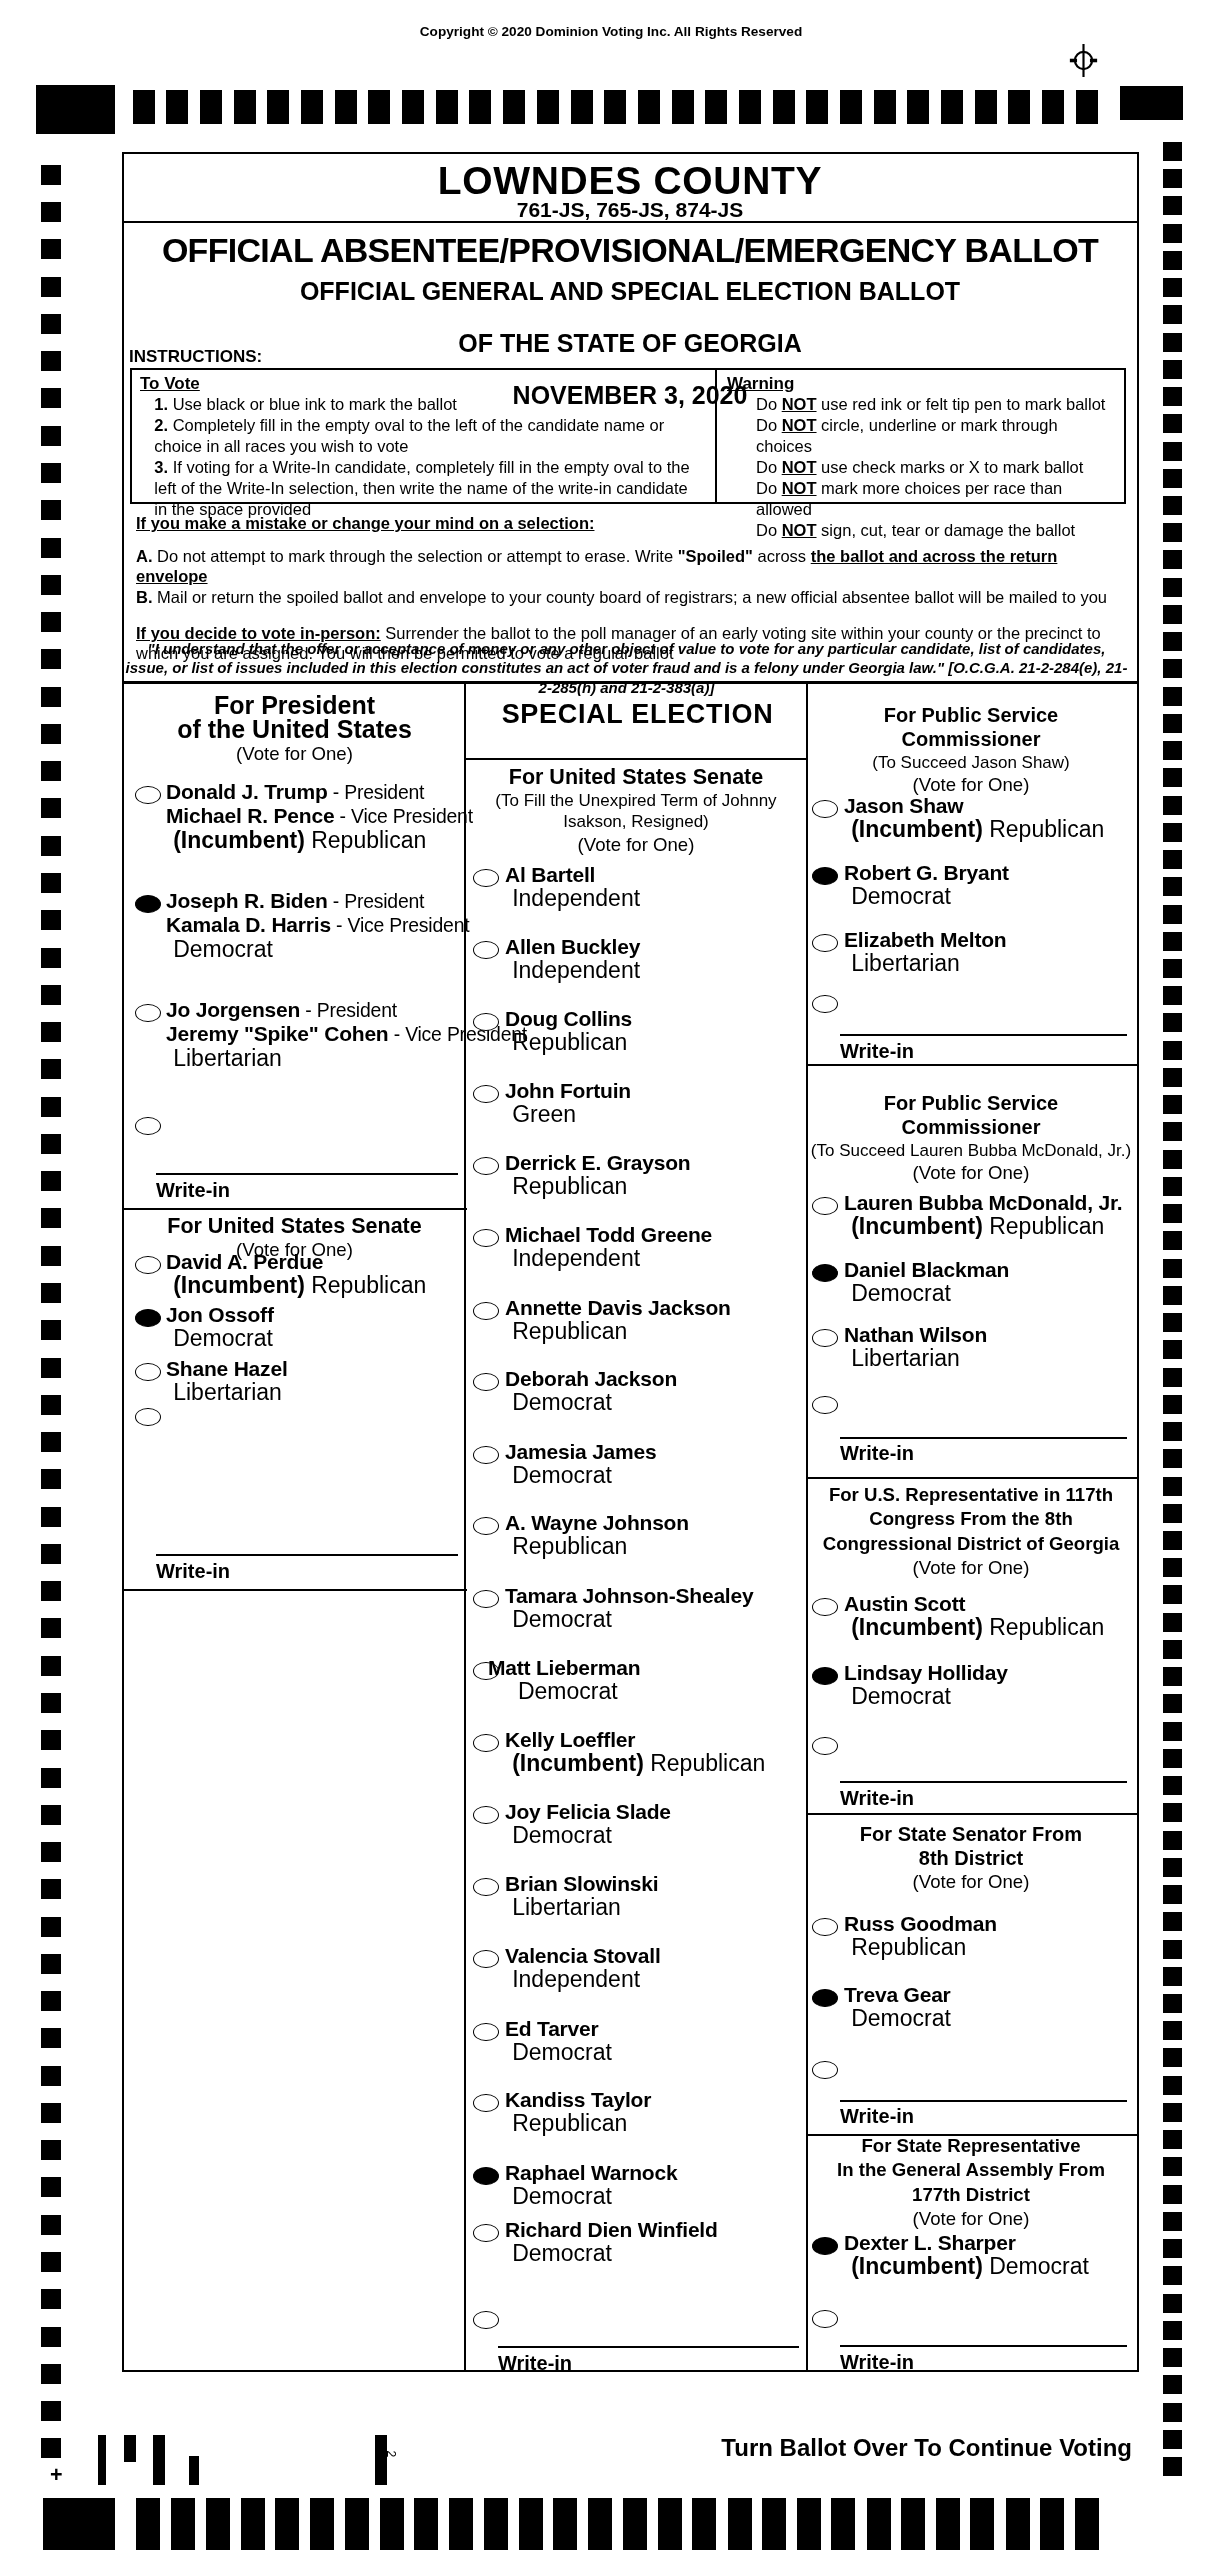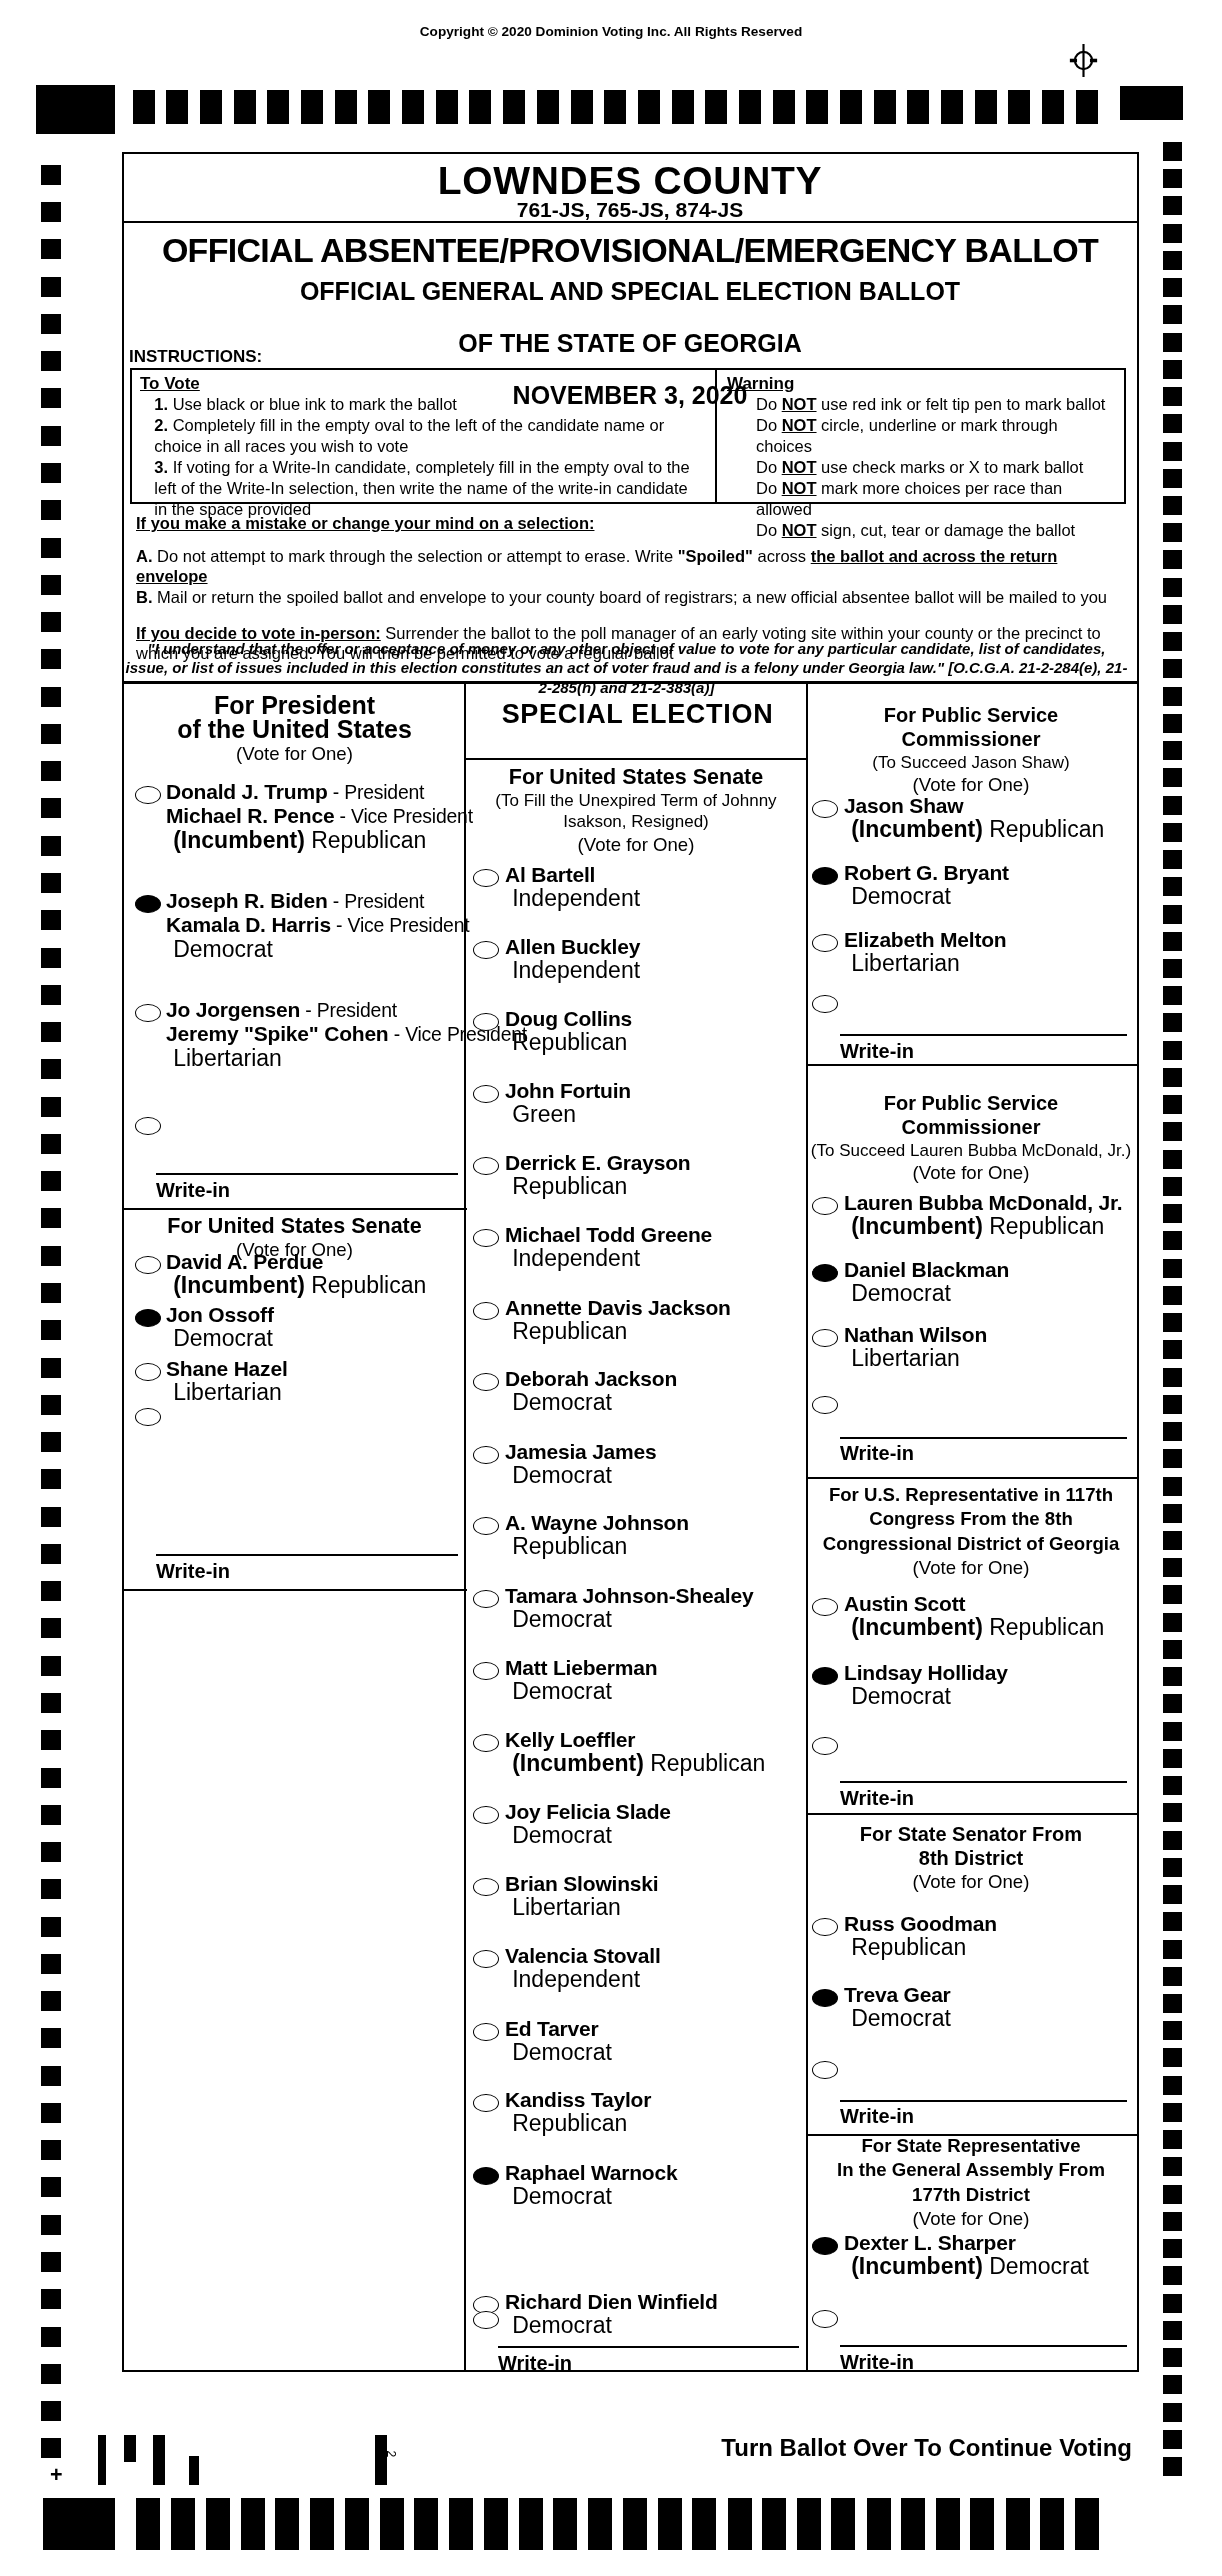--- a/index.html
+++ b/index.html
@@ -529,21 +529,21 @@
         <div class="cand abs" style="top: 826px; left: 0px; width: 344px;">
     <span class="oval" style="left: 8.6px; top: 5.7px;"></span>
     <div class="ctext abs" style="left: 41px;">
       <div class="cline1"><b>Tamara Johnson-Shealey</b></div>
 
       <div class="cparty"><span>Democrat</span></div>
     </div>
   </div>
         <div class="cand abs" style="top: 898px; left: 0px; width: 344px;">
     <span class="oval" style="left: 8.6px; top: 5.7px;"></span>
-    <div class="ctext abs" style="left: 41px;">
+    <div class="ctext abs" style="left: 24px; text-align: center;">
       <div class="cline1"><b>Matt Lieberman</b></div>
 
       <div class="cparty"><span>Democrat</span></div>
     </div>
   </div>
         <div class="cand abs" style="top: 970px; left: 0px; width: 344px;">
     <span class="oval" style="left: 8.6px; top: 5.7px;"></span>
     <div class="ctext abs" style="left: 41px;">
       <div class="cline1"><b>Kelly Loeffler</b></div>
 
@@ -591,21 +591,21 @@
     </div>
   </div>
         <div class="cand abs" style="top: 1403px; left: 0px; width: 280px;">
     <span class="oval filled" style="left: 8.6px; top: 5.7px;"></span>
     <div class="ctext abs" style="left: 41px;">
       <div class="cline1"><b>Raphael Warnock</b></div>
 
       <div class="cparty"><span>Democrat</span></div>
     </div>
   </div>
-        <div class="cand abs" style="top: 1532px; left: 0px; width: 308px;">
+        <div class="cand abs" style="top: 1460px; left: 0px; width: 308px;">
     <span class="oval" style="left: 8.6px; top: 5.7px;"></span>
     <div class="ctext abs" style="left: 41px;">
       <div class="cline1"><b>Richard Dien Winfield</b></div>
 
       <div class="cparty"><span>Democrat</span></div>
     </div>
   </div>
         <div class="cand abs" style="top: 1547px; left: 0px; width: 344px;">
     <span class="oval" style="left: 8.6px; top: 5.7px;"></span>
 

